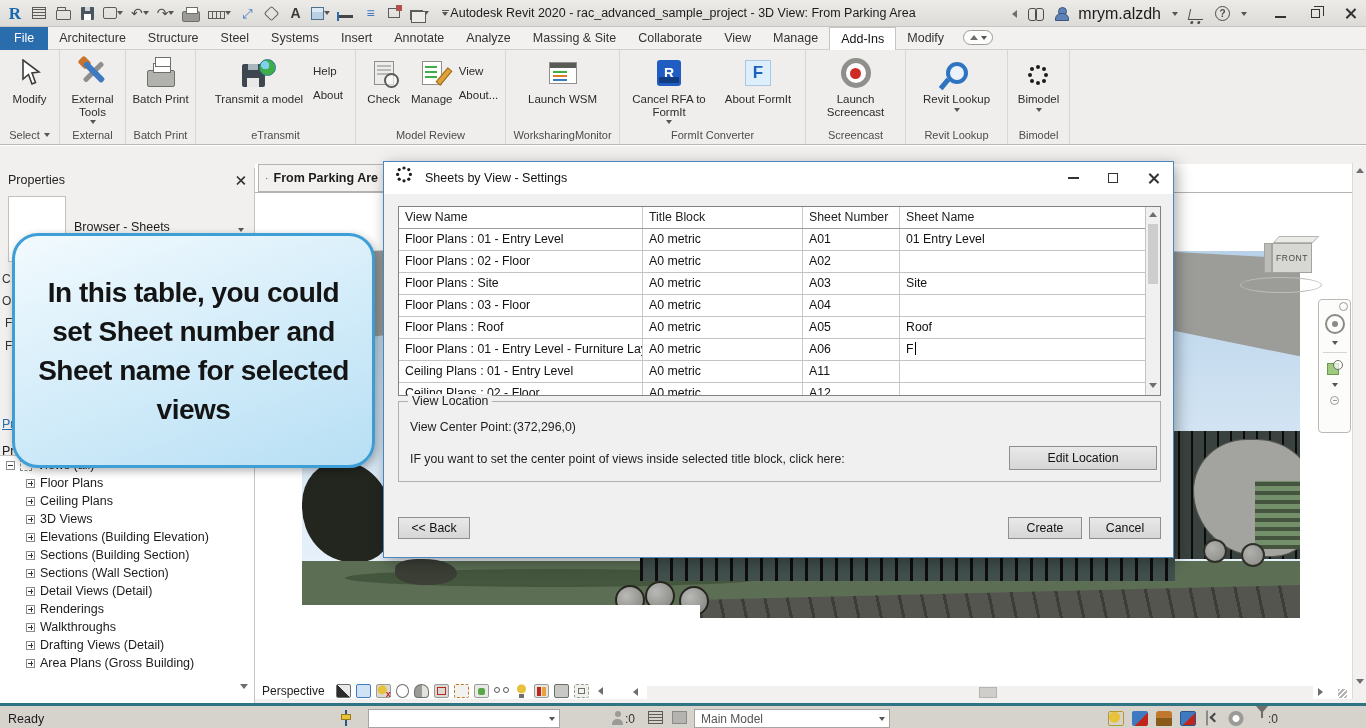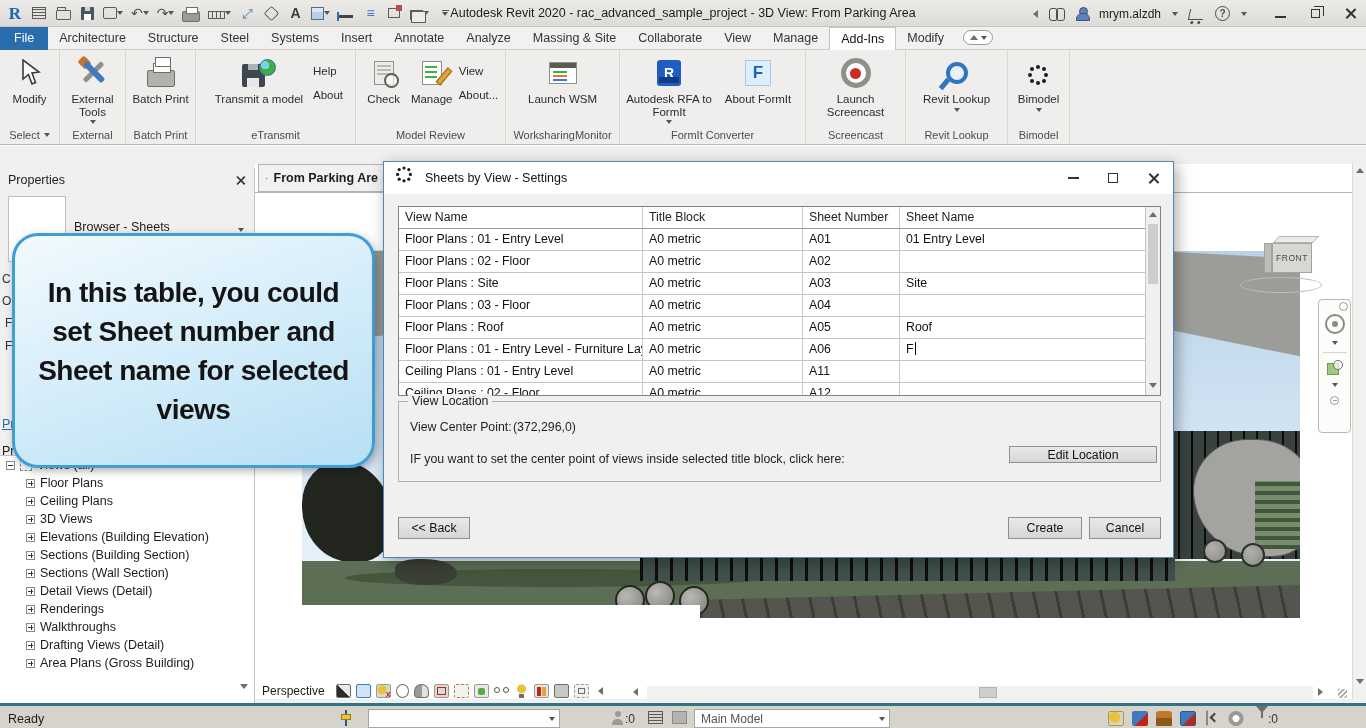--- a/index.html
+++ b/index.html
@@ -246,21 +246,21 @@
             <i style="width:7px;height:1.5px;background:#555"></i>
             <span class="carD"></span>
           </span>
         </span>
     </div>
     <div class="title-text">Autodesk Revit 2020 - rac_advanced_sample_project - 3D View: From Parking Area</div>
     <div class="tb-right">
       <span class="tlf"></span>
       <span class="binoc"></span>
       <span class="usr"></span>
-      <span style="font-size:12px;color:#1c1c1c">mrym.alzdh</span>
+      <span style="font-size:16px;color:#1c1c1c">mrym.alzdh</span>
       <span class="carD"></span>
       <span class="cart"></span>
       <span class="helpc">?</span>
       <span class="carD"></span>
       <span class="qi" style="margin-left:14px">
           <span class="minico"></span>
         </span>
       <span class="qi" style="margin-left:8px">
           <span class="resico"></span>
         </span>
@@ -394,21 +394,21 @@
         </div>
     </div>
     <div class="panel" style="width:186px">
       <div class="pbody">
         <div class="bigbtn" style="width:88px">
           <span class="bicon">
               <span class="rfa">
                 <span>R</span>
               </span>
             </span>
-          <span>Autodesk RFA to FormIt</span>
+          <span>Cancel RFA to FormIt</span>
             <span class="carD" style="margin-top:2px"></span>
         </div>
         <div class="bigbtn" style="width:84px">
           <span class="bicon">
               <span class="fmt">
                 <span>F</span>
               </span>
             </span>
           <span>About FormIt</span>
         </div>
@@ -708,21 +708,21 @@
           <span class="tdn ab" style="left:3px;top:176px"></span>
           <span class="tthumb"></span>
         </div>
       </div>
 
       <div class="grp">
         <span class="grp-label">View Location</span>
         <span class="ab" style="left:11px;top:18px;font-size:12.3px">View Center Point:</span>
         <span class="ab" style="left:114px;top:18px;font-size:12.3px">(372,296,0)</span>
         <span class="ab" style="left:11px;top:50px;font-size:12.3px">IF you want to set the center point of views inside selected title block, click here:</span>
-        <div class="btn ab" style="left:610px;top:44px;width:148px;height:17px">Edit Location</div>
+        <div class="btn ab" style="left:610px;top:44px;width:148px;height:24px">Edit Location</div>
       </div>
 
       <div class="btn ab" style="left:14px;top:355px;width:72px;height:22px">&lt;&lt; Back</div>
       <div class="btn ab" style="left:624px;top:355px;width:74px;height:22px">Create</div>
       <div class="btn ab" style="left:705px;top:355px;width:72px;height:22px">Cancel</div>
     </div>
 
   </div>
 
   <div class="status">

